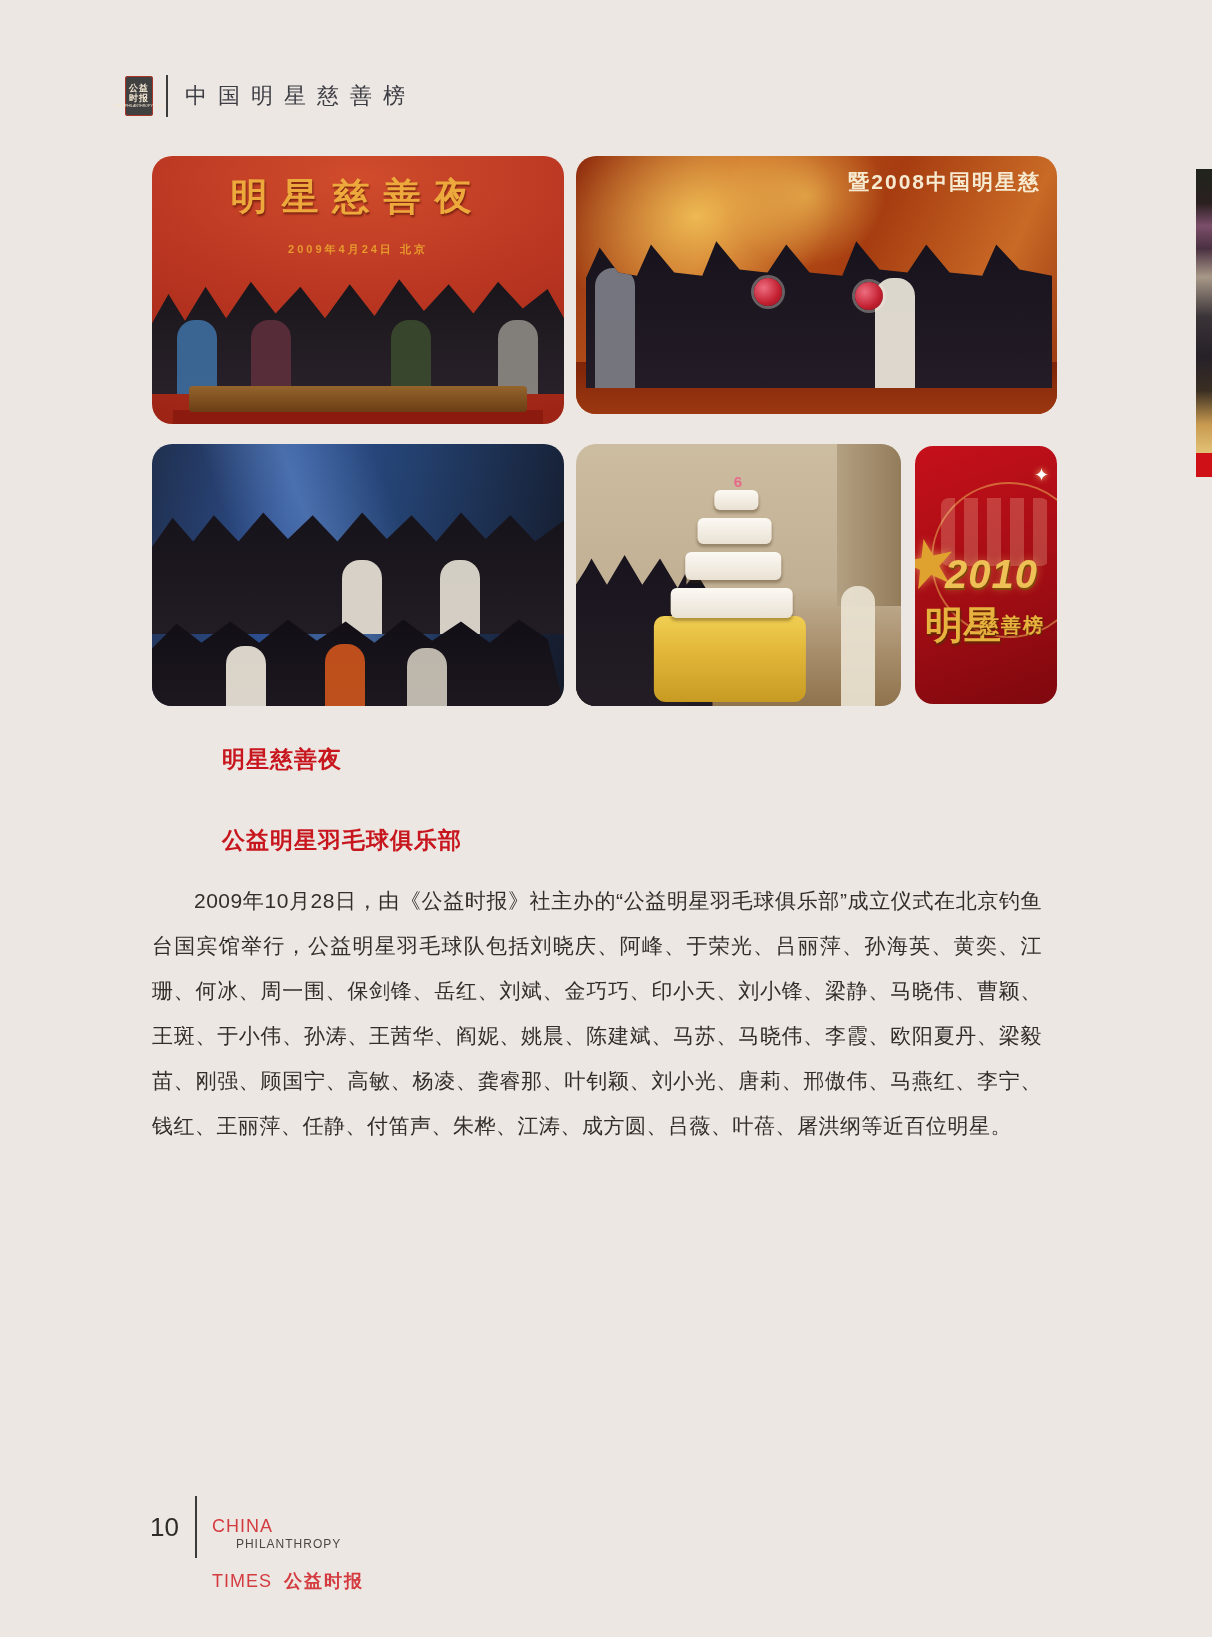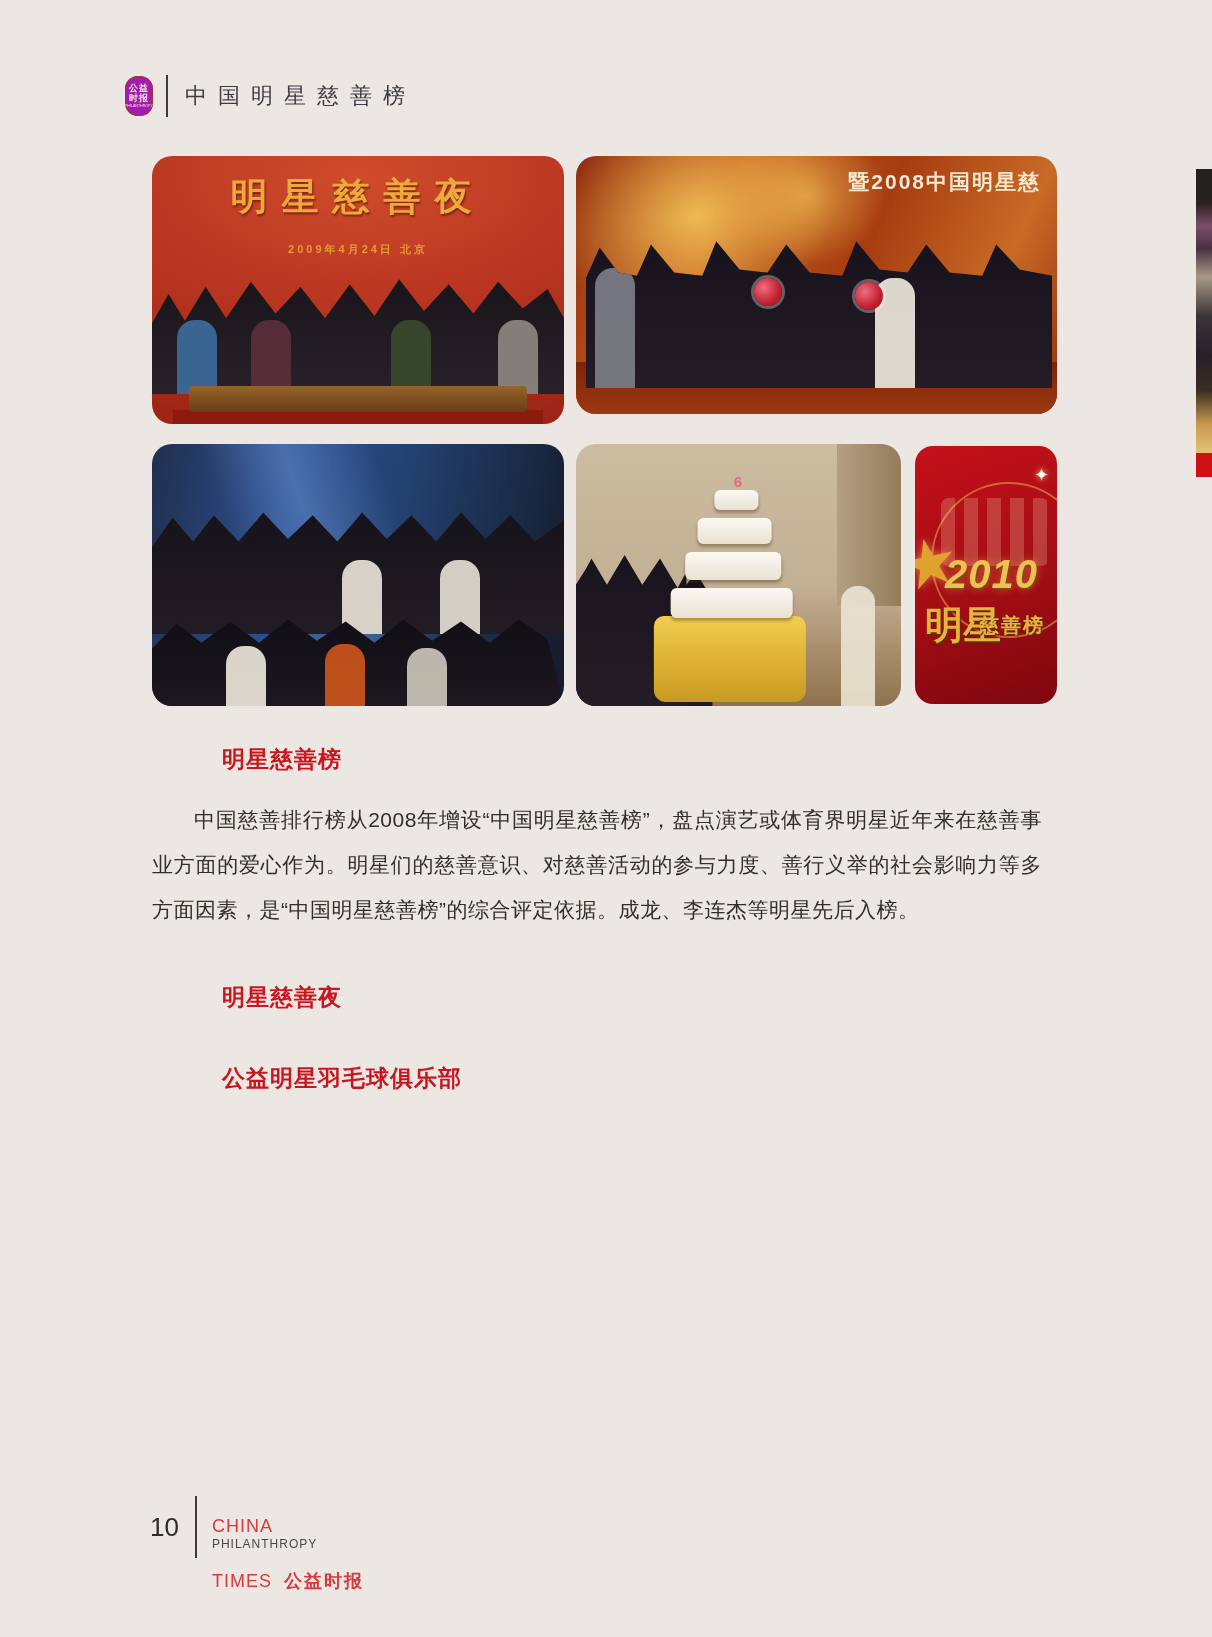--- a/index.html
+++ b/index.html
@@ -4,21 +4,21 @@
 <style>
   html,body{margin:0;padding:0;}
   body{
     width:1212px;height:1637px;position:relative;overflow:hidden;
     background:#ece7e2;
     font-family:"Liberation Sans","DejaVu Sans",sans-serif;
   }
   
   .header{position:absolute;left:125px;top:66px;display:flex;align-items:center;}
   .seal{
-    width:28px;height:40px;background:#a21caf;border-radius:13px;color:#f3e6d2;
+    width:28px;height:40px;background:#404040;border-radius:3px;color:#f3e6d2;
     display:flex;flex-direction:column;align-items:center;justify-content:center;
     box-shadow:0 0 0 1px #a83527 inset;
   }
   .seal .cn{font-size:9px;line-height:10px;font-weight:bold;letter-spacing:1px;}
   .seal .en{font-size:4px;line-height:5px;letter-spacing:0;transform:scale(.9);white-space:nowrap;}
   .hdr-divider{width:2px;height:42px;background:#3b3b3b;margin:0 17px 0 13px;}
   .page-title{font-size:22px;letter-spacing:11px;color:#3c3c44;font-weight:500;}
 
   
   .photos{position:absolute;left:152px;top:156px;width:905px;height:550px;}
@@ -99,21 +99,21 @@
   h2.sec{color:#c8161e;font-size:23px;font-weight:bold;margin:50px 0 0 70px;letter-spacing:1px;}
   .content section:first-child h2.sec{margin-top:32px;}
   p.body{font-size:21px;line-height:45px;text-align:justify;text-indent:2em;margin:22px 0 0;letter-spacing:.5px;}
 
   
   .footer{position:absolute;left:150px;top:1496px;display:flex;align-items:stretch;height:62px;}
   .pagenum{font-size:26px;color:#2e2b28;align-self:center;margin-right:16px;}
   .f-divider{width:2px;background:#3b3b3b;margin-right:15px;}
   .f-brand{display:flex;flex-direction:column;justify-content:space-between;padding:2px 0;}
   .f-red{color:#d43b40;font-size:18px;letter-spacing:1px;margin-top:18px;}
-  .f-gray{color:#4c4744;font-size:12px;letter-spacing:1px;}
+  .f-gray{color:#4c4744;font-size:12px;letter-spacing:1px;margin-left:24px;}
   .f-cn{color:#d43b40;font-weight:bold;margin-left:12px;font-size:18px;letter-spacing:2px;}
 
   
   .sliver{position:absolute;right:0;top:169px;width:16px;height:284px;
     background:linear-gradient(#20241c 0%,#2a2020 12%,#7b4e6a 20%,#4a3040 28%,#a89888 38%,#3a3438 52%,#262028 66%,#3a2e22 78%,#c89a50 90%,#e2c276 100%);}
   .sliver-redbar{position:absolute;right:0;top:453px;width:16px;height:24px;background:#cf1016;}
 </style>
 </head>
 <body>
 
@@ -188,28 +188,25 @@
     <div class="ph-abs p5-sparkle">✦</div>
     <div class="ph-abs p5-year">2010</div>
     <div class="ph-abs p5-mx">明星</div>
     <div class="ph-abs p5-csb">慈善榜</div>
   </div>
 
 </div>
 
 <main class="content">
   <section>
-    <h2 class="sec">明星慈善榜</h2>
-    <p class="body">中国慈善排行榜从2008年增设“中国明星慈善榜”，盘点演艺或体育界明星近年来在慈善事业方面的爱心作为。明星们的慈善意识、对慈善活动的参与力度、善行义举的社会影响力等多方面因素，是“中国明星慈善榜”的综合评定依据。成龙、李连杰等明星先后入榜。</p>
-  </section>
-  <section>
     <h2 class="sec">明星慈善夜</h2>
   </section>
   <section>
     <h2 class="sec">公益明星羽毛球俱乐部</h2>
+    <p class="body">2009年10月28日，由《公益时报》社主办的“公益明星羽毛球俱乐部”成立仪式在北京钓鱼台国宾馆举行，公益明星羽毛球队包括刘晓庆、阿峰、于荣光、吕丽萍、孙海英、黄奕、江珊、何冰、周一围、保剑锋、岳红、刘斌、金巧巧、印小天、刘小锋、梁静、马晓伟、曹颖、王斑、于小伟、孙涛、王茜华、阎妮、姚晨、陈建斌、马苏、马晓伟、李霞、欧阳夏丹、梁毅苗、刚强、顾国宁、高敏、杨凌、龚睿那、叶钊颖、刘小光、唐莉、邢傲伟、马燕红、李宁、钱红、王丽萍、任静、付笛声、朱桦、江涛、成方圆、吕薇、叶蓓、屠洪纲等近百位明星。</p>
   </section>
 </main>
 
 <footer class="footer">
   <span class="pagenum">10</span>
   <div class="f-divider"></div>
   <div class="f-brand">
     <div class="f-red">CHINA</div>
     <div class="f-gray">PHILANTHROPY</div>
     <div class="f-red">

